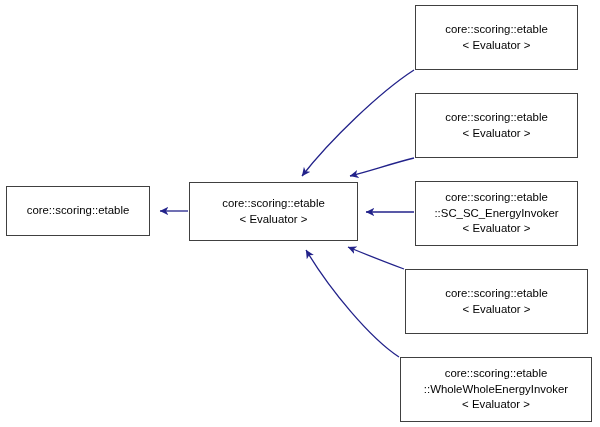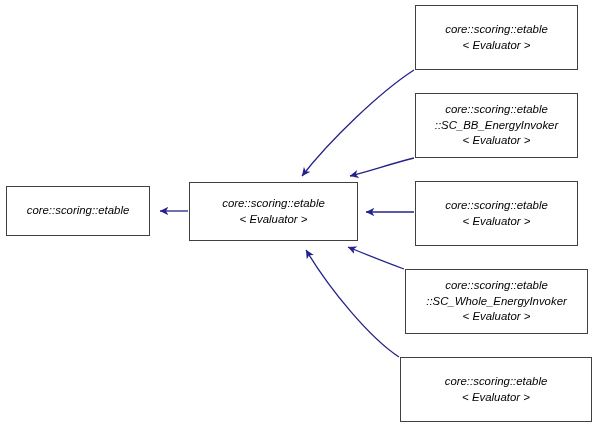--- a/index.html
+++ b/index.html
@@ -34,21 +34,20 @@
     justify-content: center;
     z-index: 2;
   }
   .node-line {
     font-size: 11.4px;
     line-height: 15.5px;
     color: #000000;
     white-space: nowrap;
     text-align: center;
     letter-spacing: 0px;
-    font-style: italic;
   }
 </style>
 </head>
 <body>
 
 <div id="canvas">
 
   <svg id="edge-layer" viewBox="0 0 600 427" width="600" height="427">
     <defs>
       <marker id="arrowhead" markerWidth="9" markerHeight="9" refX="8.4" refY="4.5" orient="auto" markerUnits="userSpaceOnUse">
@@ -78,33 +77,33 @@
     <div class="node-line">&lt; Evaluator &gt;</div>
   </div>
 
   <div class="node" style="left:415px; top:5px; width:163px; height:65px;">
     <div class="node-line">core::scoring::etable</div>
     <div class="node-line">&lt; Evaluator &gt;</div>
   </div>
 
   <div class="node" style="left:415px; top:93px; width:163px; height:65px;">
     <div class="node-line">core::scoring::etable</div>
-    <div class="node-line">::SC_BB_EnergyInvoker</div>
     <div class="node-line">&lt; Evaluator &gt;</div>
   </div>
 
   <div class="node" style="left:415px; top:181px; width:163px; height:65px;">
     <div class="node-line">core::scoring::etable</div>
+    <div class="node-line">::SC_SC_EnergyInvoker</div>
     <div class="node-line">&lt; Evaluator &gt;</div>
   </div>
 
   <div class="node" style="left:405px; top:269px; width:183px; height:65px;">
     <div class="node-line">core::scoring::etable</div>
-    <div class="node-line">::SC_Whole_EnergyInvoker</div>
     <div class="node-line">&lt; Evaluator &gt;</div>
   </div>
 
   <div class="node" style="left:400px; top:357px; width:192px; height:65px;">
     <div class="node-line">core::scoring::etable</div>
+    <div class="node-line">::WholeWholeEnergyInvoker</div>
     <div class="node-line">&lt; Evaluator &gt;</div>
   </div>
 
 </div>
 
 </body></html>

